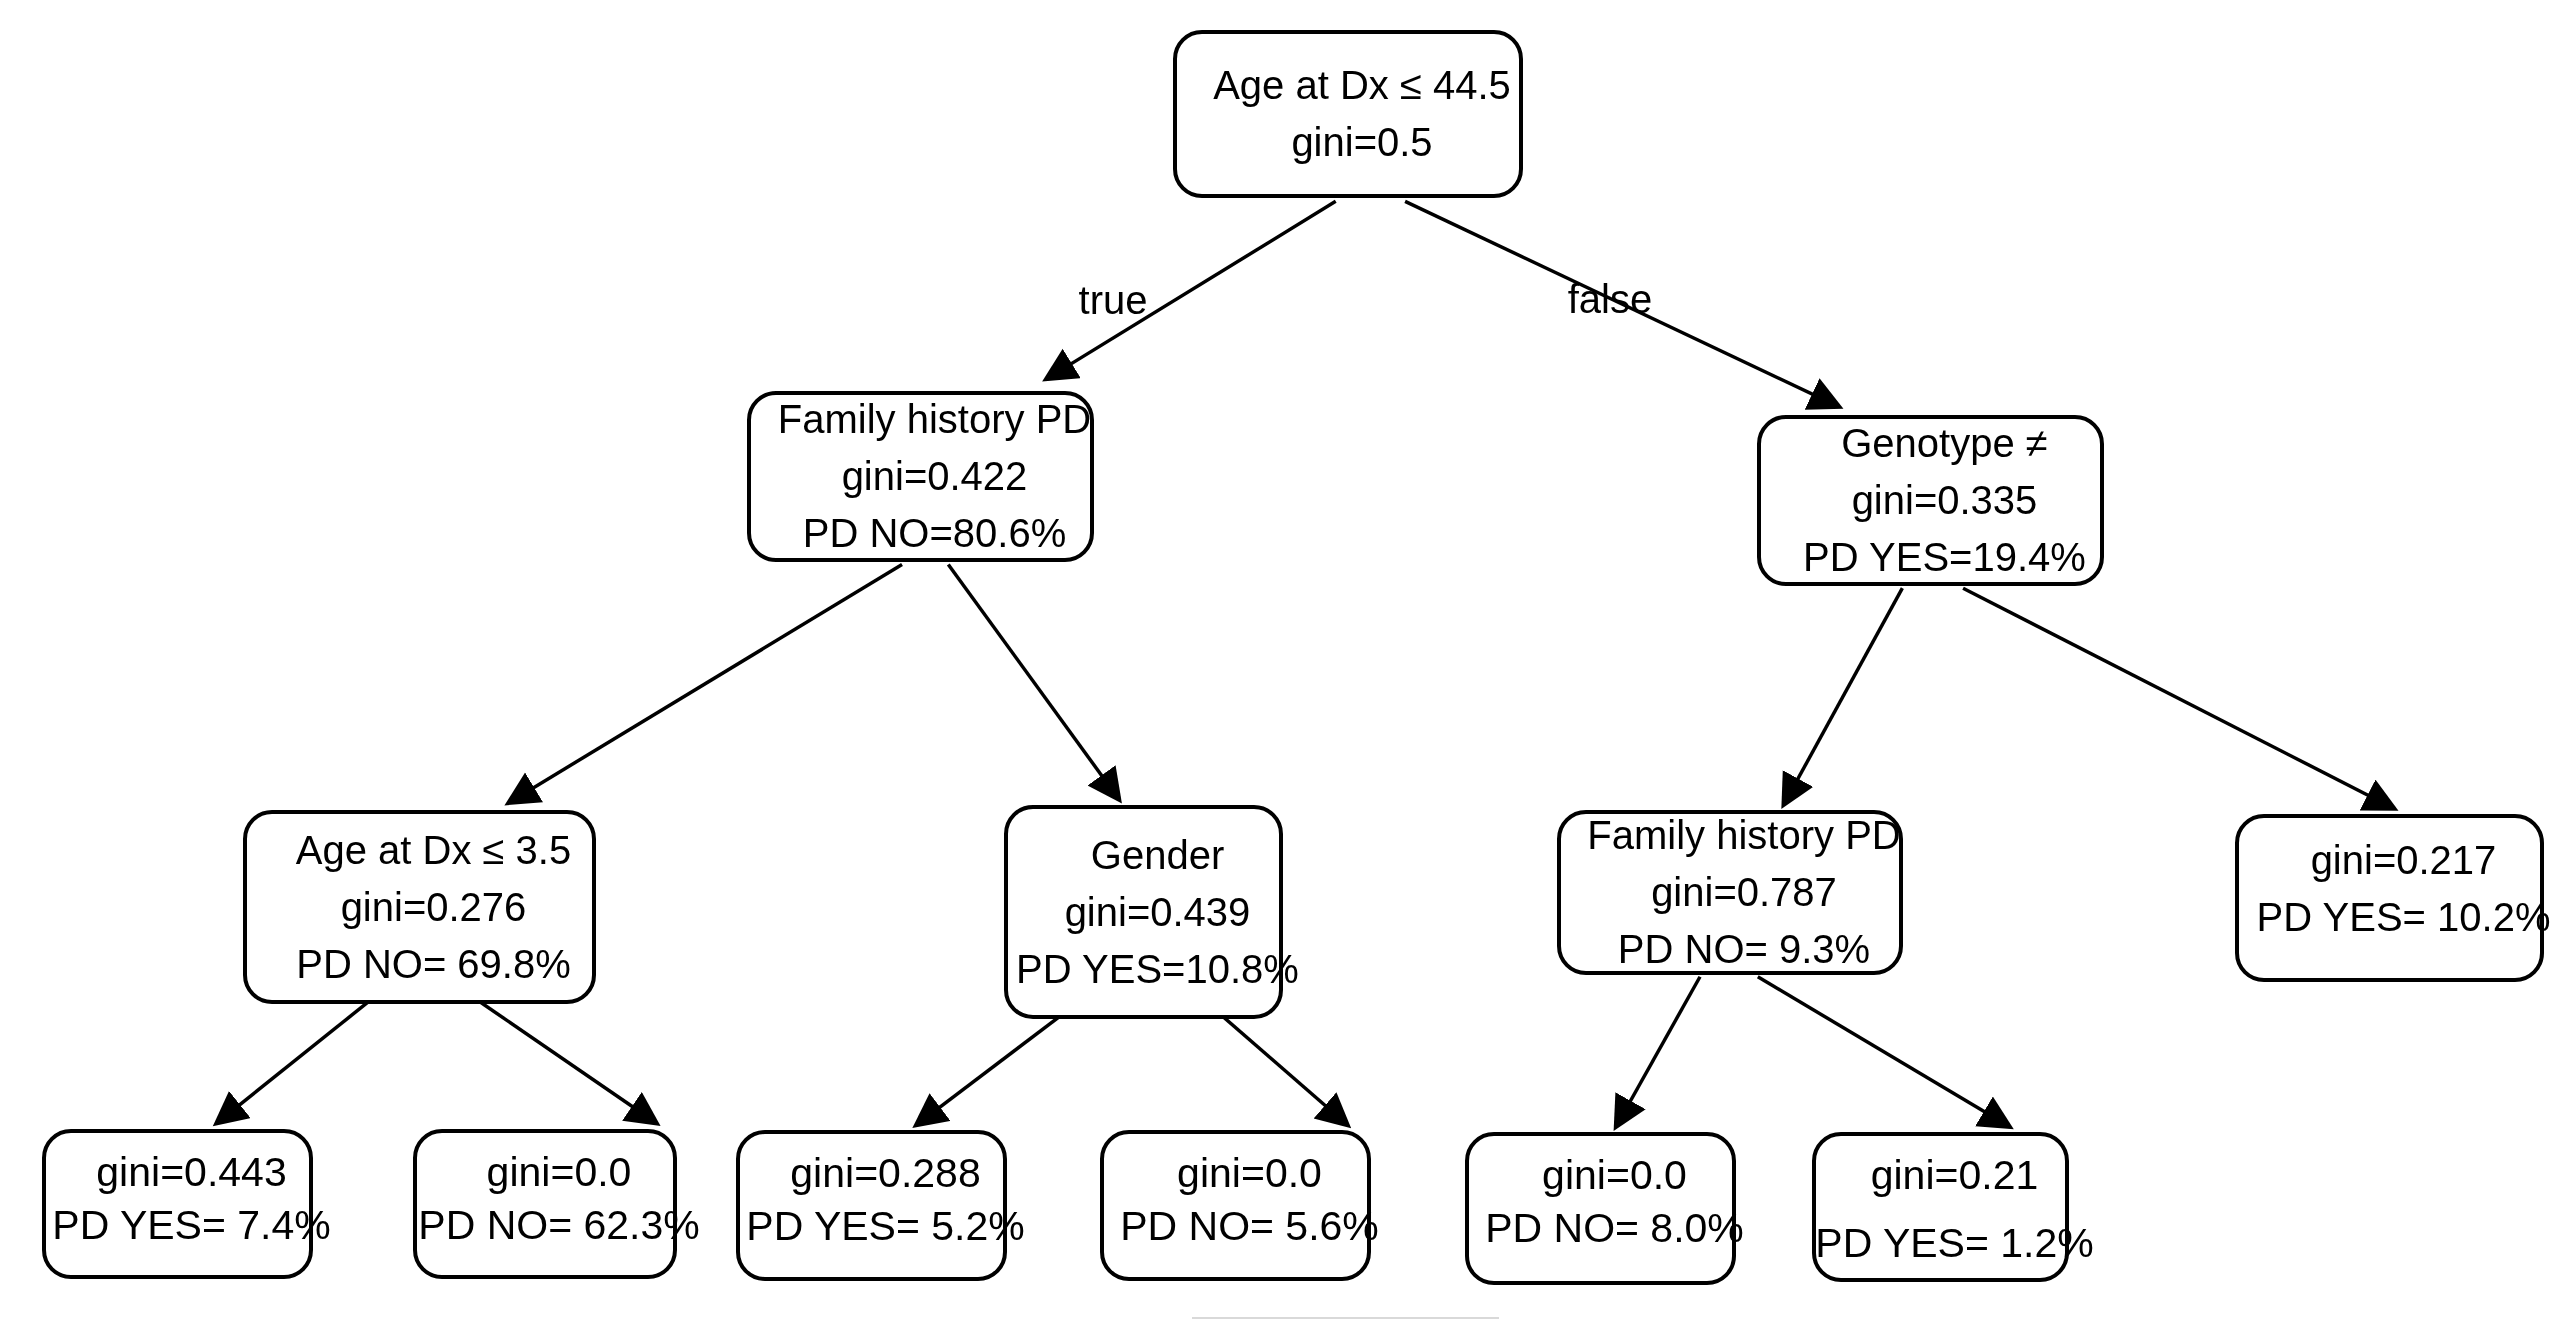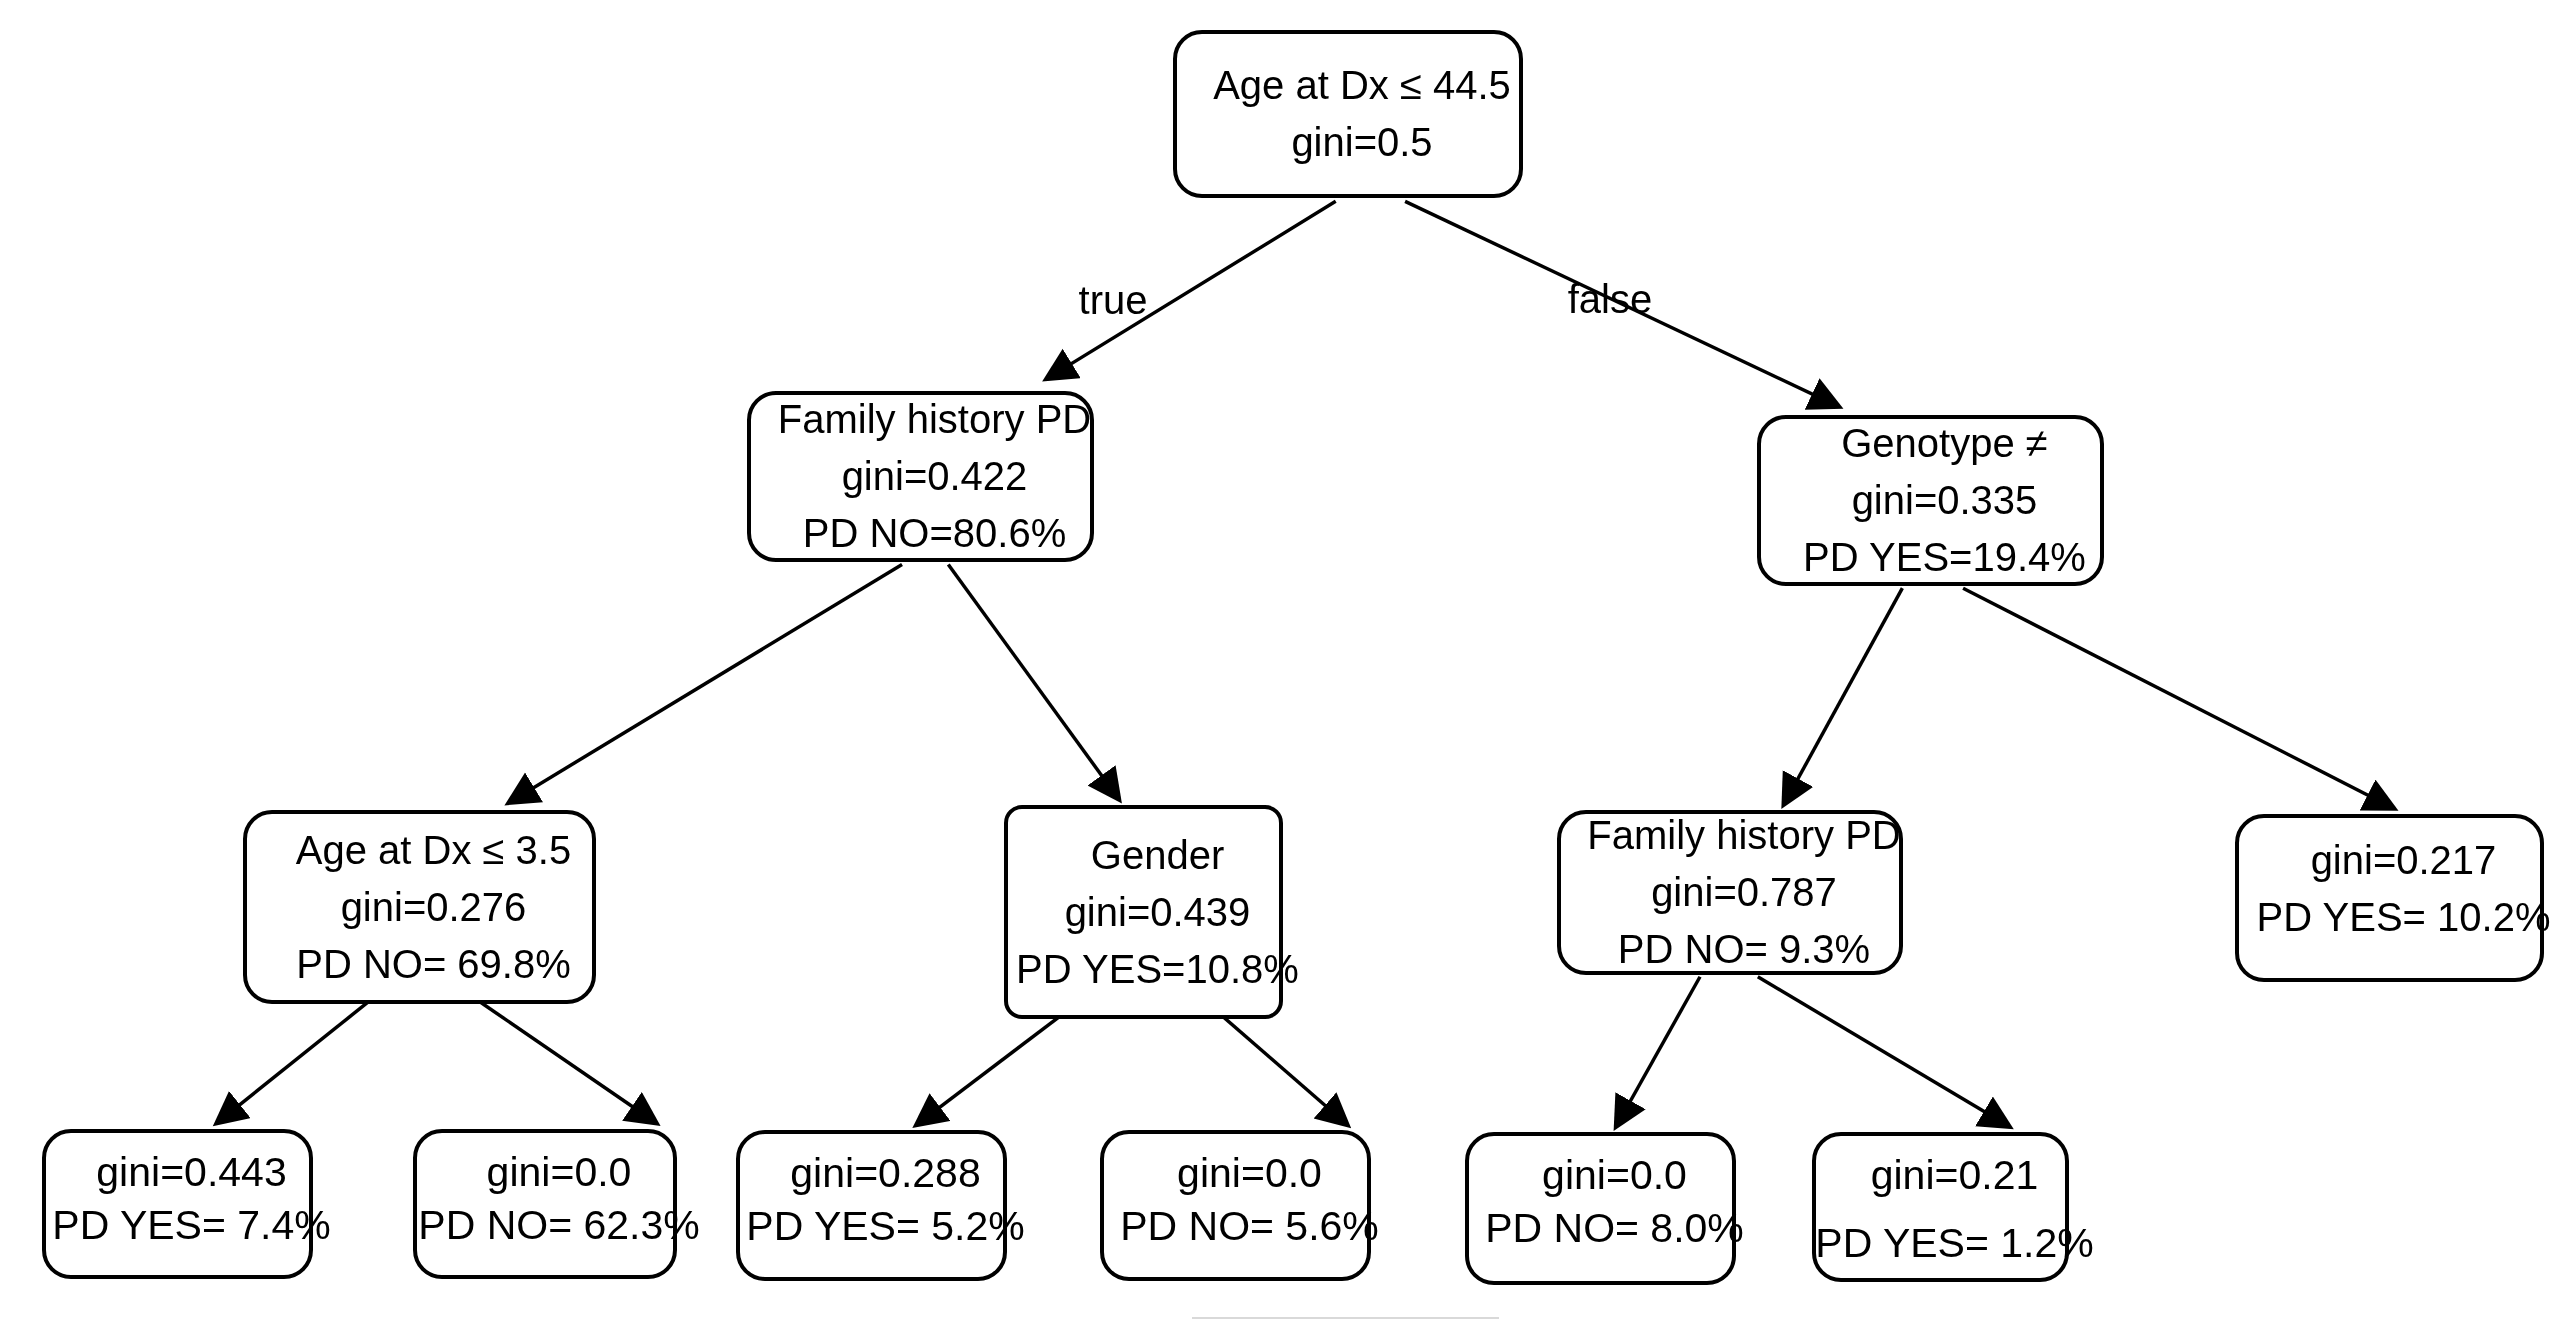--- a/index.html
+++ b/index.html
@@ -106,21 +106,21 @@
     <span>gini=0.335</span>
     <span>PD YES=19.4%</span>
   </div>
 
   <div class="node" style="left:243px; top:810px; width:353px; height:194px;">
     <span>Age at Dx ≤ 3.5</span>
     <span>gini=0.276</span>
     <span>PD NO= 69.8%</span>
   </div>
 
-  <div class="node" style="left:1004px; top:805px; width:279px; height:214px;border-radius:18px;">
+  <div class="node" style="left:1004px; top:805px; width:279px; height:214px;">
     <span>Gender</span>
     <span>gini=0.439</span>
     <span>PD YES=10.8%</span>
   </div>
 
   <div class="node" style="left:1557px; top:810px; width:346px; height:165px;">
     <span>Family history PD</span>
     <span>gini=0.787</span>
     <span>PD NO= 9.3%</span>
   </div>

